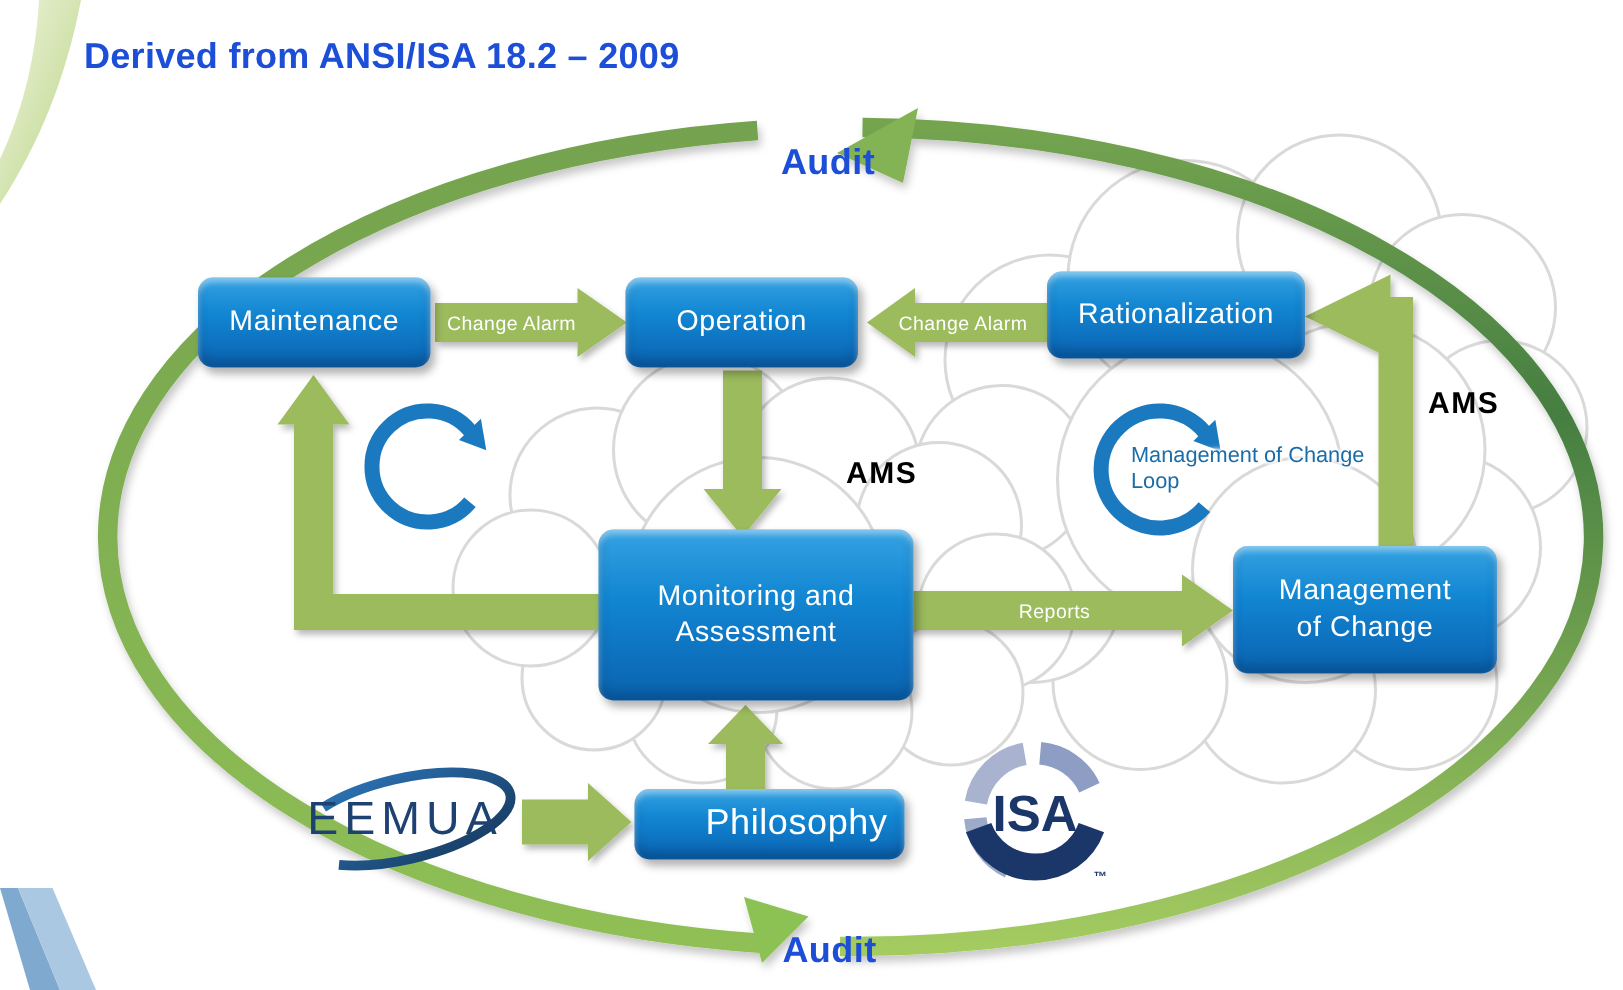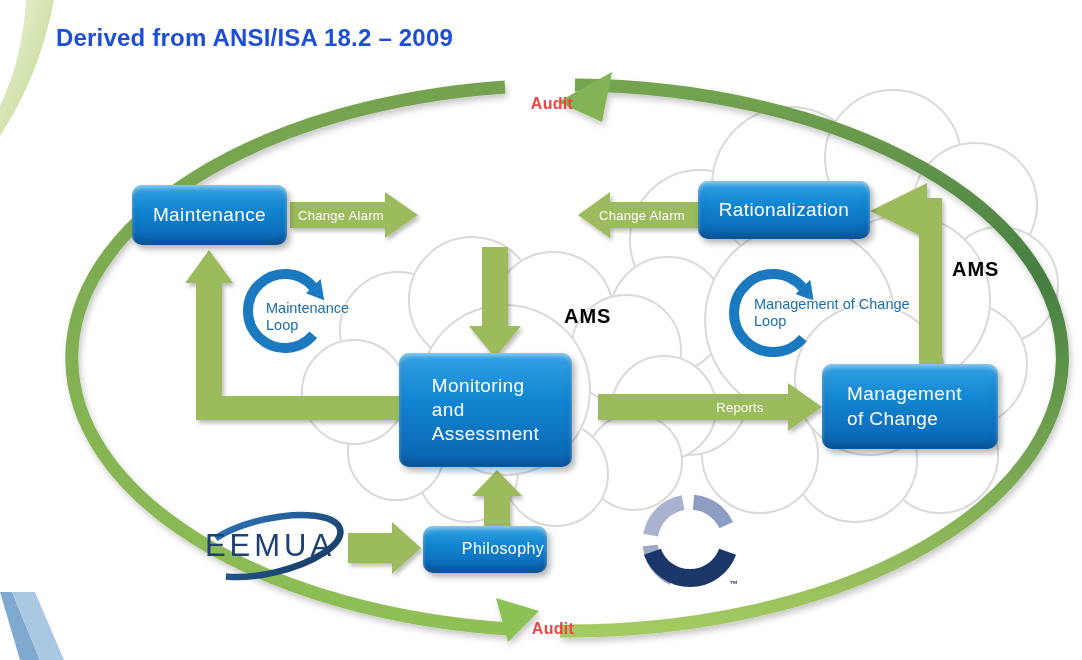--- a/index.html
+++ b/index.html
@@ -1,22 +1,22 @@
 <!DOCTYPE html>
 <html><head>
 <meta charset="utf-8">
 <style>
   html,body{margin:0;padding:0;background:#fff;}
   #stage{position:relative;width:1082px;height:660px;overflow:hidden;background:#ffffff;
          font-family:"Liberation Sans",sans-serif;}
   #decor{position:absolute;left:0;top:0;width:1082px;height:660px;}
   .abs{position:absolute;}
   .title{left:56px;top:24px;font-size:24px;font-weight:bold;color:#1d4ed8;letter-spacing:.2px;white-space:nowrap;}
-  .audit{font-size:16px;font-weight:bold;color:#ef4444;width:120px;text-align:center;letter-spacing:.3px;}
-  .pbox{box-sizing:border-box;display:flex;align-items:center;justify-content:center;text-align:left;
+  .audit{font-size:24px;font-weight:bold;color:#1d4ed8;width:120px;text-align:center;letter-spacing:.3px;}
+  .pbox{box-sizing:border-box;display:flex;align-items:center;justify-content:center;text-align:center;
         color:#ffffff;border-radius:10px;letter-spacing:.4px;line-height:1.28;
         background:linear-gradient(180deg,#35a2e2 0%,#1286d2 40%,#0d6fbd 78%,#0a62ab 100%);
         box-shadow:inset 0 3px 4px rgba(255,255,255,.45), inset 0 -5px 7px rgba(0,40,90,.30), 3px 4px 6px rgba(0,0,0,.30);
         font-size:19px;}
   .flowlabel{color:#ffffff;font-size:13px;text-align:center;letter-spacing:.3px;white-space:nowrap;}
   .looptext{color:#1a6da9;font-size:14.5px;line-height:1.2;
             text-shadow:0 0 3px #fff,0 0 3px #fff,0 0 5px #fff,1px 1px 2px #fff,-1px -1px 2px #fff;}
   .ams{color:#000000;font-size:20px;font-weight:bold;letter-spacing:1px;}
   .eemua-text{width:140px;text-align:center;font-size:31px;color:#1d4272;letter-spacing:4px;}
   .isa-text{width:80px;text-align:center;font-size:34px;font-weight:bold;color:#1b3668;letter-spacing:0;}
@@ -132,28 +132,29 @@
 
   <div class="abs title" style="left:56px;top:24px;">Derived from ANSI/ISA 18.2 – 2009</div>
 
   <div class="abs audit" style="left:492px;top:95px;">Audit</div>
   <div class="abs audit" style="left:493px;top:620px;">Audit</div>
 
   <div class="abs ams" style="left:564px;top:305px;">AMS</div>
   <div class="abs ams" style="left:952px;top:258px;">AMS</div>
 
   <div class="abs pbox" style="left:132px;top:185px;width:155px;height:60px;">Maintenance</div>
+  <div class="abs pbox" style="left:417px;top:185px;width:155px;height:60px;">Operation</div>
   <div class="abs pbox" style="left:698px;top:181px;width:172px;height:58px;">Rationalization</div>
-  <div class="abs pbox" style="left:399px;top:353px;width:173px;height:114px;padding:0 38px;">Monitoring and Assessment</div>
+  <div class="abs pbox" style="left:399px;top:353px;width:210px;height:114px;padding:0 38px;">Monitoring and Assessment</div>
   <div class="abs pbox" style="left:822px;top:364px;width:176px;height:85px;padding:0 25px;">Management of Change</div>
-  <div class="abs pbox" style="left:423px;top:526px;width:124px;height:47px;font-size:16px;padding-left:36px;">Philosophy</div>
+  <div class="abs pbox" style="left:423px;top:526px;width:180px;height:47px;font-size:24px;padding-left:36px;">Philosophy</div>
 
   <div class="abs flowlabel" style="left:291px;top:208px;width:100px;">Change Alarm</div>
   <div class="abs flowlabel" style="left:582px;top:208px;width:120px;">Change Alarm</div>
-  <div class="abs flowlabel" style="left:680px;top:400px;width:120px;">Reports</div>
+  <div class="abs flowlabel" style="left:643px;top:400px;width:120px;">Reports</div>
 
-  <div class="abs looptext" style="left:266px;top:300px;width:100px;">Maintenance Loop</div>
   <div class="abs eemua-text" style="left:200px;top:528px;">EEMUA</div>
 
   <div class="abs looptext" style="left:754px;top:296px;width:180px;">Management of Change Loop</div>
+  <div class="abs isa-text" style="left:650px;top:524px;">ISA</div>
   <div class="abs isa-tm" style="left:729px;top:579px;">™</div>
 
 </div>
 
 </body></html>

